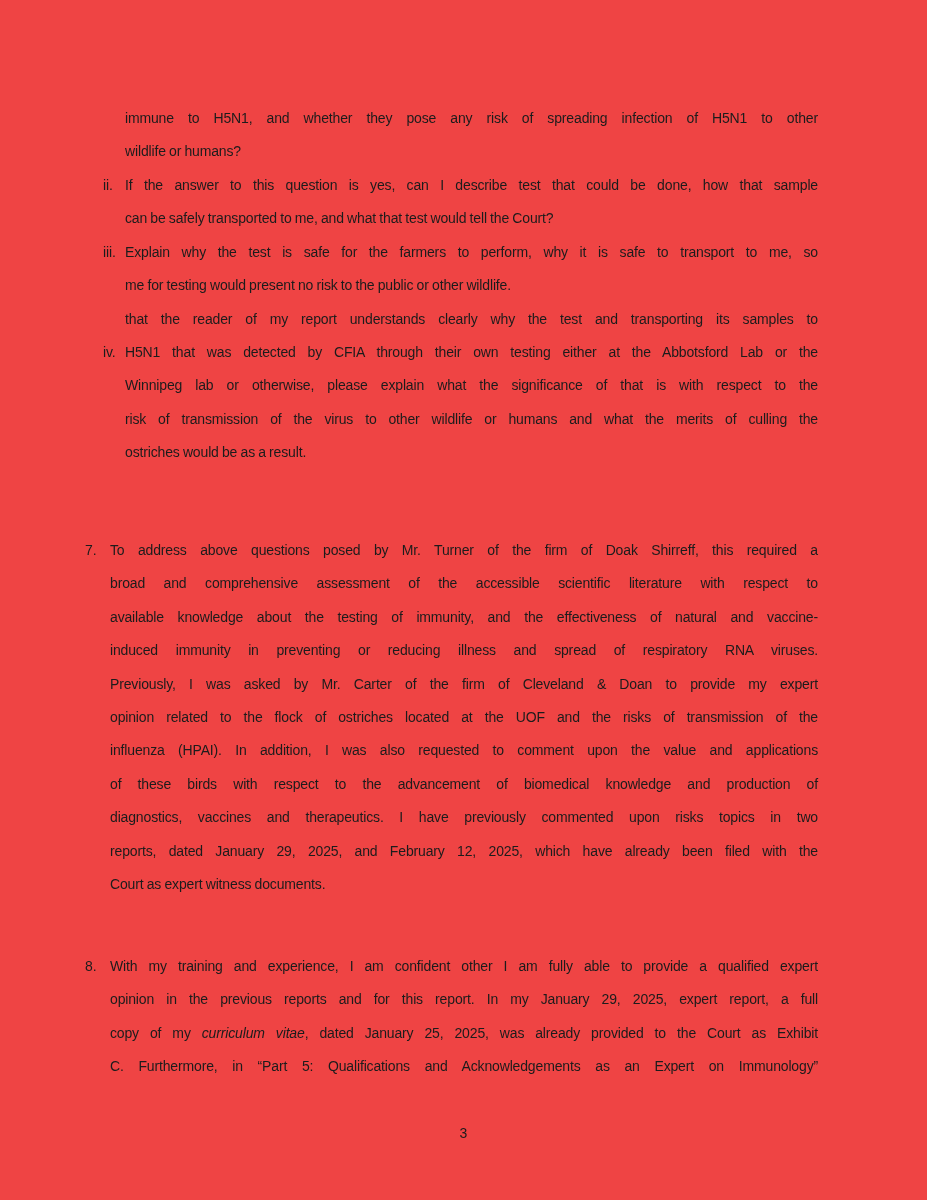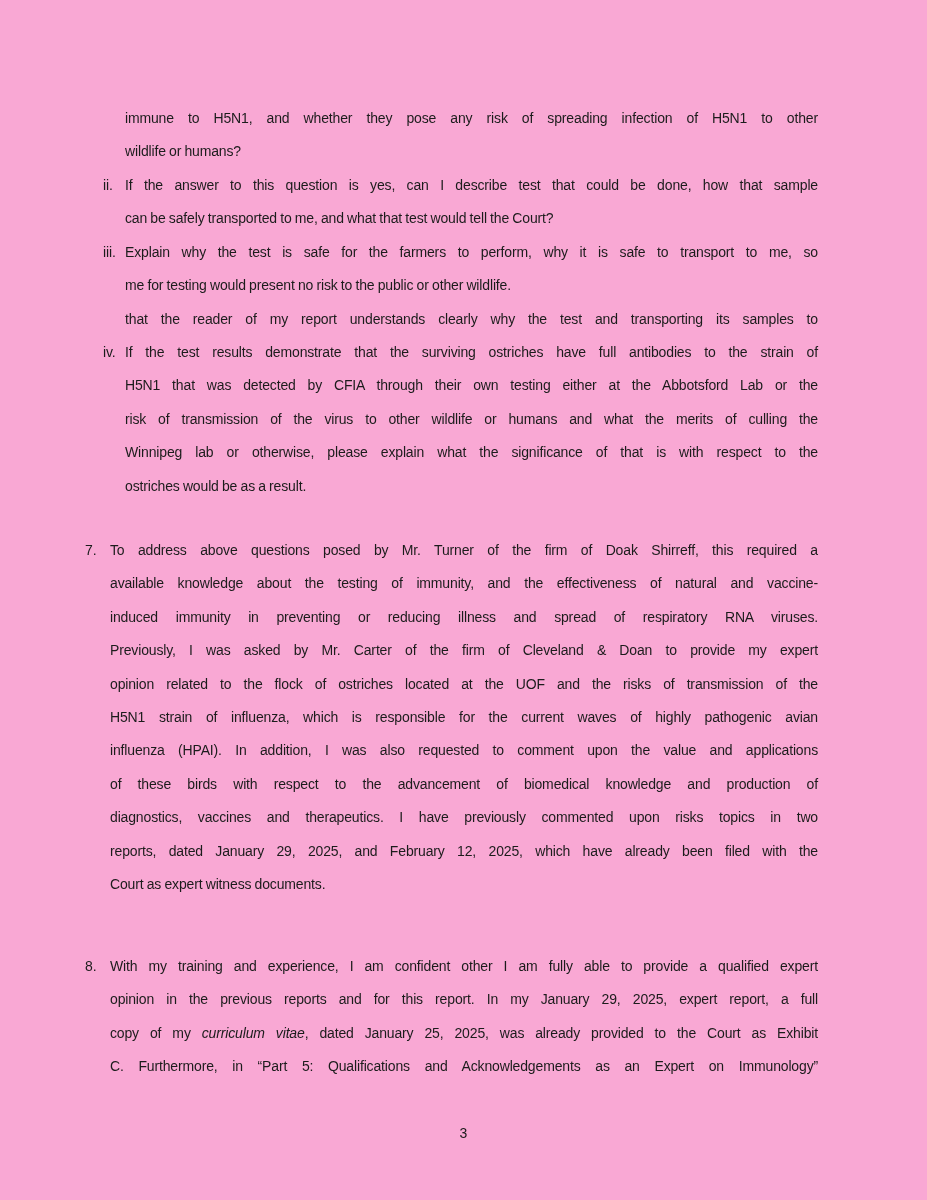--- a/index.html
+++ b/index.html
@@ -3,21 +3,21 @@
 <meta charset="utf-8">
 <style>
   html,body{margin:0;padding:0}
   body{
     width:927px;height:1200px;
     background:#ffffff;
     font-family:"Liberation Sans","DejaVu Sans",sans-serif;
     color:#1c1c1c;
     position:relative;overflow:hidden;
   }
-  .page{position:absolute;inset:0;background:#f9a8d4}
+  .page{position:absolute;inset:0;background:#ef4444}
   .block{
     position:absolute;
     font-size:14px;
     line-height:33.4px;
     letter-spacing:-0.15px;
     word-spacing:-0.5px;
   }
   .block.sub{left:125px;width:693px}
   .block.num{left:110px;width:708px}
   .marker{position:absolute;top:0;white-space:nowrap}
@@ -46,34 +46,33 @@
         <div class="line last">can be safely transported to me, and what that test would tell the Court?</div>
       </div>
       <div class="block sub" style="top: 236px;">
         <span class="marker">iii.</span>
         <div class="line">Explain why the test is safe for the farmers to perform, why it is safe to transport to me, so</div>
         <div class="line last">me for testing would present no risk to the public or other wildlife.</div>
         <div class="line">that the reader of my report understands clearly why the test and transporting its samples to</div>
       </div>
       <div class="block sub" style="top: 336px;">
         <span class="marker">iv.</span>
-        <div class="line">If the test results demonstrate that the surviving ostriches have full antibodies to the strain of</div>
         <div class="line">H5N1 that was detected by CFIA through their own testing either at the Abbotsford Lab or the</div>
+        <div class="line">Winnipeg lab or otherwise, please explain what the significance of that is with respect to the</div>
         <div class="line">risk of transmission of the virus to other wildlife or humans and what the merits of culling the</div>
-        <div class="line">Winnipeg lab or otherwise, please explain what the significance of that is with respect to the</div>
         <div class="line last">ostriches would be as a result.</div>
       </div>
       <div class="block num" style="top: 534px;">
         <span class="marker">7.</span>
         <div class="line">To address above questions posed by Mr. Turner of the firm of Doak Shirreff, this required a</div>
+        <div class="line">broad and comprehensive assessment of the accessible scientific literature with respect to</div>
         <div class="line">available knowledge about the testing of immunity, and the effectiveness of natural and vaccine-</div>
         <div class="line">induced immunity in preventing or reducing illness and spread of respiratory RNA viruses.</div>
         <div class="line">Previously, I was asked by Mr. Carter of the firm of Cleveland &amp; Doan to provide my expert</div>
         <div class="line">opinion related to the flock of ostriches located at the UOF and the risks of transmission of the</div>
-        <div class="line">H5N1 strain of influenza, which is responsible for the current waves of highly pathogenic avian</div>
         <div class="line">influenza (HPAI). In addition, I was also requested to comment upon the value and applications</div>
         <div class="line">of these birds with respect to the advancement of biomedical knowledge and production of</div>
         <div class="line">diagnostics, vaccines and therapeutics. I have previously commented upon risks topics in two</div>
         <div class="line">reports, dated January 29, 2025, and February 12, 2025, which have already been filed with the</div>
         <div class="line last">Court as expert witness documents.</div>
       </div>
       <div class="block num" style="top: 950px;">
         <span class="marker">8.</span>
         <div class="line">With my training and experience, I am confident other I am fully able to provide a qualified expert</div>
         <div class="line">opinion in the previous reports and for this report. In my January 29, 2025, expert report, a full</div>

